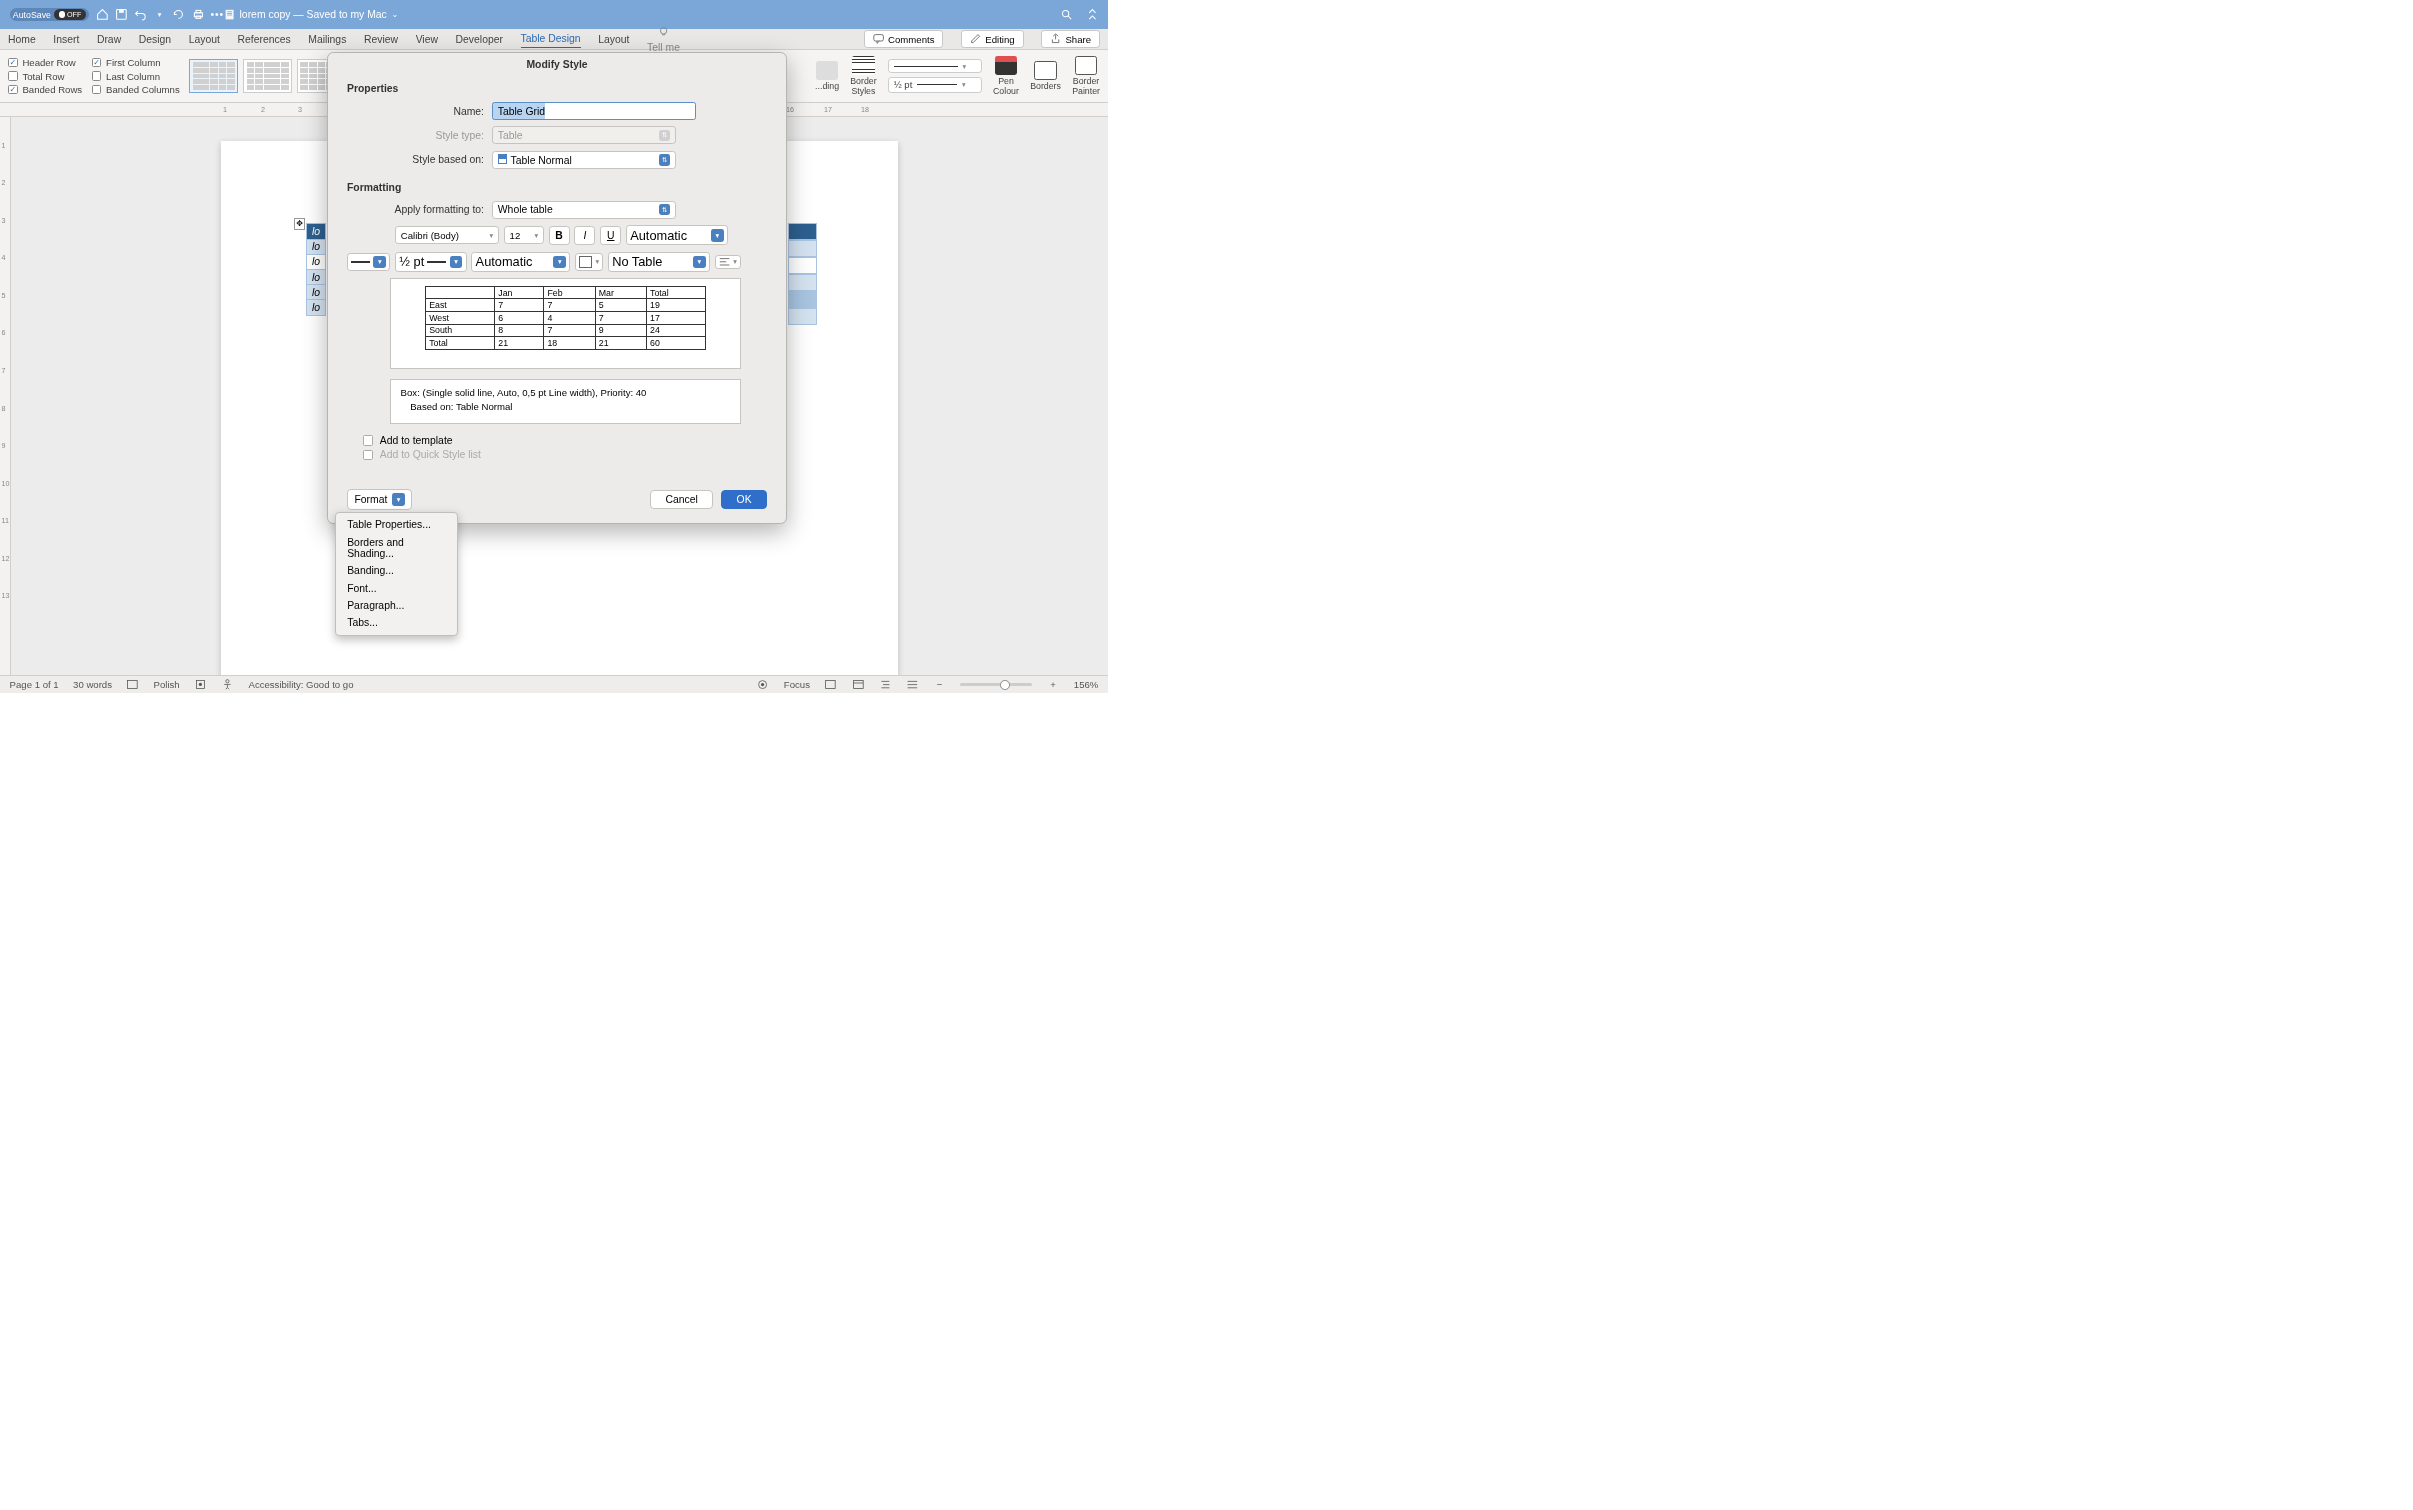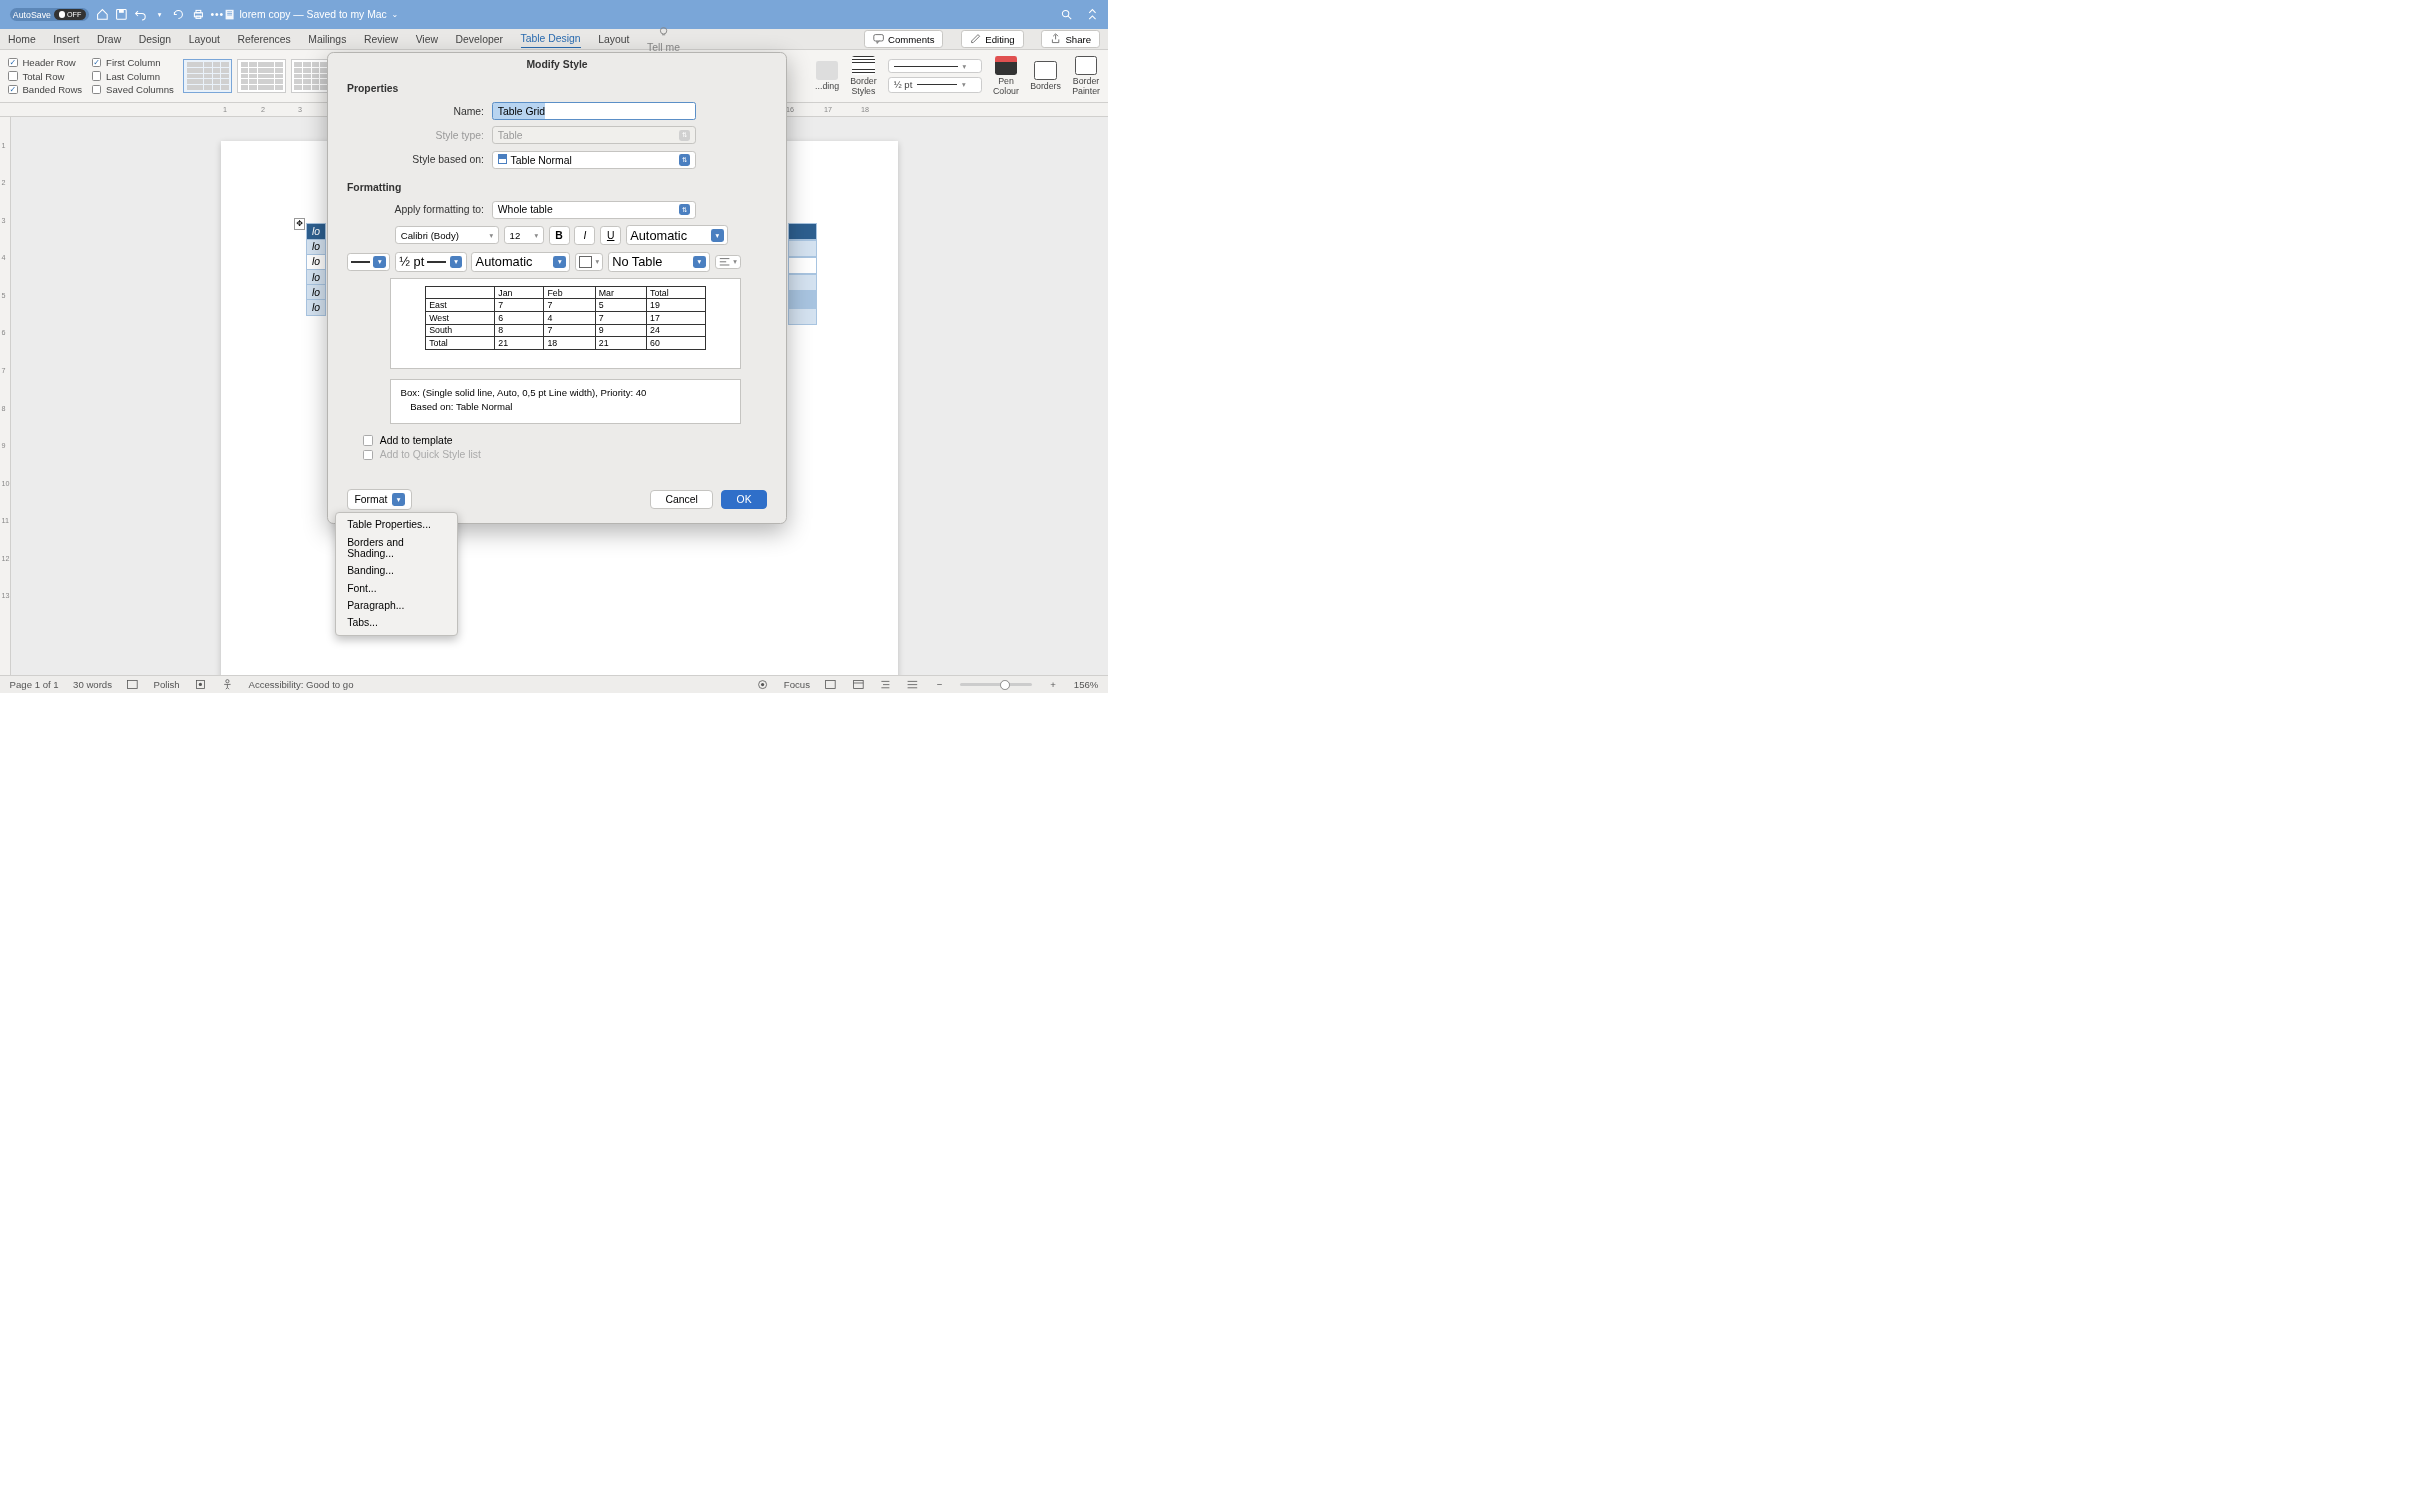--- a/index.html
+++ b/index.html
@@ -63,21 +63,21 @@
 
 .modal { position: absolute; top: 52px; left: 327px; width: 460px; background: #ecebe9; border: 0.8px solid #b5b4b1; border-radius: 6.4px; box-shadow: 0 8px 24px rgba(0,0,0,0.3); }
 .modal-title { text-align: center; font-size: 10.4px; font-weight: 600; padding: 5.6px; color: #333; }
 .modal-body { padding: 8px 19px 14.4px; }
 .section-h { font-weight: 600; font-size: 10.4px; margin-bottom: 8px; color: #333; }
 .form-row { display: flex; align-items: center; margin-bottom: 6.4px; gap: 8px; }
 .form-row .lbl { width: 137px; text-align: right; font-size: 10.4px; color: #333; }
 .form-row .lbl.dim { color: #999; }
 .form-row .ctrl { flex: 1; }
 .txt-input { width: 204px; padding: 2.4px 4.8px; border: 1.6px solid #5b8fc7; border-radius: 2.4px; font-size: 10.4px; background: #fff; }
-.combo { width: 204px; padding: 2.4px 4.8px; border: 0.8px solid #c5c4c1; border-radius: 3.2px; font-size: 10.4px; background: #fff; display: flex; align-items: center; justify-content: space-between; }
+.combo { width: 184px; padding: 2.4px 4.8px; border: 0.8px solid #c5c4c1; border-radius: 3.2px; font-size: 10.4px; background: #fff; display: flex; align-items: center; justify-content: space-between; }
 .combo.dim { background: #f0efec; color: #999; }
 .combo .arr { width: 11.2px; height: 11.2px; background: #4a7fc0; border-radius: 2.4px; display: flex; align-items: center; justify-content: center; color: #fff; font-size: 6.4px; }
 .combo.dim .arr { background: #d0d0d0; }
 .combo .tbl-ico { width: 9.6px; height: 9.6px; border: 0.8px solid #4a7fc0; margin-right: 3.2px; display: inline-block; background: linear-gradient(#4a7fc0 50%, #fff 50%); }
 
 
 .fmt-row { display: flex; align-items: center; gap: 4.8px; margin-bottom: 6.4px; padding-left: 48px; }
 .fmt-combo { border: 0.8px solid #c5c4c1; border-radius: 3.2px; background: #fff; padding: 2.4px 4.8px; font-size: 9.6px; display: flex; align-items: center; gap: 3.2px; }
 .fmt-btn { width: 21px; height: 19px; border: 0.8px solid #c5c4c1; border-radius: 3.2px; background: #fff; display: flex; align-items: center; justify-content: center; font-size: 10.4px; cursor: pointer; }
 .fmt-btn.b { font-weight: bold; }
@@ -249,21 +249,21 @@
     <div class="check-row">
         <span class="cb checked"></span>
         <span>First Column</span>
       </div>
     <div class="check-row">
         <span class="cb"></span>
         <span>Last Column</span>
       </div>
     <div class="check-row">
         <span class="cb"></span>
-        <span>Saved Columns</span>
+        <span>Banded Columns</span>
       </div>
   </div>
   <div class="style-gallery">
     <div class="style-thumb selected">
         <div class="mini-table">
           <div></div>
           <div></div>
           <div></div>
           <div></div>
           <div></div>

